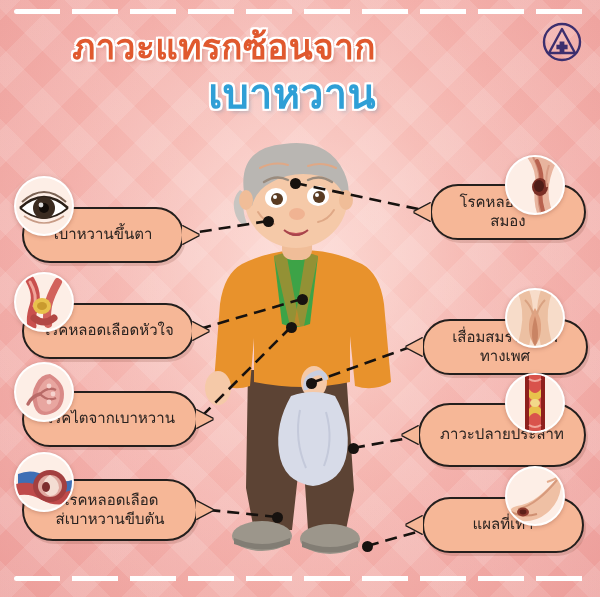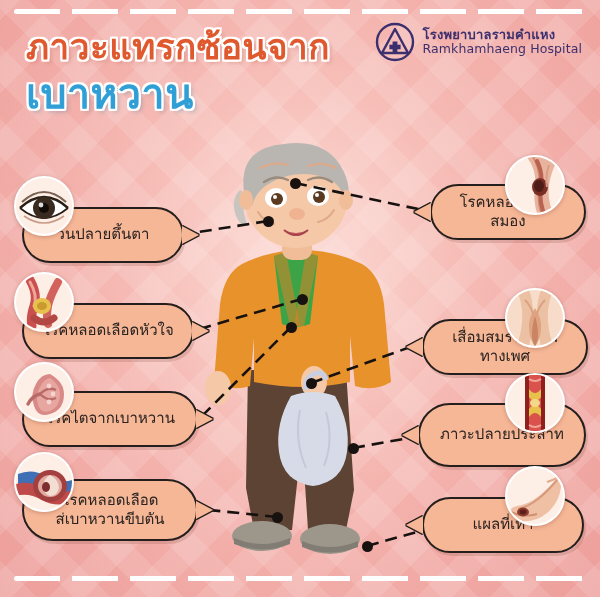--- a/index.html
+++ b/index.html
@@ -33,27 +33,29 @@
   .title-line{
     font-family:"DejaVu Sans","Liberation Sans",sans-serif;
     font-weight:bold;line-height:1.0;white-space:nowrap;
   }
   #title-1{
     font-size:35px;color:#e0592e;letter-spacing:.5px;
     text-shadow:
       2px 0 0 #fff,-2px 0 0 #fff,0 2px 0 #fff,0 -2px 0 #fff,
       2px 2px 0 #fff,-2px 2px 0 #fff,2px -2px 0 #fff,-2px -2px 0 #fff,
       3px 3px 4px rgba(170,70,50,.35);
+    text-align: right;
   }
   #title-2{
     font-size:41px;color:#2f9fd6;margin-top:9px;letter-spacing:.5px;
     text-shadow:
       2px 0 0 #fff,-2px 0 0 #fff,0 2px 0 #fff,0 -2px 0 #fff,
       2px 2px 0 #fff,-2px 2px 0 #fff,2px -2px 0 #fff,-2px -2px 0 #fff,
       3px 3px 4px rgba(40,110,150,.35);
+    text-align: right;
   }
 
   #logo{position:absolute;right:18px;top:22px;display:flex;align-items:center;gap:8px;z-index:7;}
   #logo-mark{width:40px;height:40px;flex:0 0 auto;}
   #logo-text{line-height:1.18;}
   #logo-th{font-size:13px;color:#3c2f6e;font-weight:bold;letter-spacing:.2px;}
   #logo-en{font-size:12.5px;color:#3c2f6e;letter-spacing:.1px;}
 
   
   #connectors{position:absolute;inset:0;z-index:4;pointer-events:none;}
@@ -119,24 +121,20 @@
 
   <div id="logo">
     <div id="logo-mark">
       <svg viewBox="0 0 40 40">
         <circle cx="20" cy="20" r="18" fill="none" stroke="#3c2f6e" stroke-width="2.4"></circle>
         <path d="M20 7 L33 31 L7 31 Z" fill="none" stroke="#3c2f6e" stroke-width="2.4" stroke-linejoin="round"></path>
         <rect x="17.6" y="19.5" width="4.8" height="11" fill="#3c2f6e"></rect>
         <rect x="14.4" y="22.7" width="11.2" height="4.6" fill="#3c2f6e"></rect>
       </svg>
     </div>
-    <div id="logo-text">
-      <div id="logo-th">โรงพยาบาลรามคำแหง</div>
-      <div id="logo-en">Ramkhamhaeng Hospital</div>
-    </div>
   </div>
 
   <div id="character">
     <svg viewBox="0 0 210 430">
 
       <path d="M52 232 L150 232 L158 352 L150 392 L112 392 L106 300 L96 392 L58 392 L50 350 Z" fill="#5c4334"></path>
 
       <ellipse cx="66" cy="398" rx="30" ry="15" fill="#9c968b"></ellipse>
       <ellipse cx="134" cy="401" rx="30" ry="15" fill="#9c968b"></ellipse>
       <path d="M38 400 q28 12 56 0 v6 q-28 11 -56 0 Z" fill="#827d74"></path>
@@ -211,21 +209,21 @@
 
       <line x1="353" y1="448" x2="420" y2="436"></line>
 
       <line x1="277" y1="517" x2="200" y2="509"></line>
 
       <line x1="367" y1="546" x2="424" y2="530"></line>
     </g>
   </svg>
 
   <div class="bubble" style="left:22px;top:207px;width:162px;height:56px;">
-    <span>วนปลายตึ้นตา</span>
+    <span>เบาหวานขึ้นตา</span>
   </div>
   <div class="tail tail-right" style="left:182px;top:226px;"></div>
   <div class="medallion" style="left:14px;top:176px;">
     <svg viewBox="0 0 56 56">
       <rect width="56" height="56" fill="#fdeee6"></rect>
       <path d="M4 30 q24 -22 48 0 q-24 20 -48 0 Z" fill="#fff"></path>
       <path d="M4 30 q24 -22 48 0" fill="none" stroke="#2b2018" stroke-width="2.4"></path>
       <path d="M4 30 q24 20 48 0" fill="none" stroke="#2b2018" stroke-width="1.8"></path>
       <circle cx="28" cy="30" r="11" fill="#3a2b20"></circle>
       <circle cx="28" cy="30" r="5" fill="#120c08"></circle>

